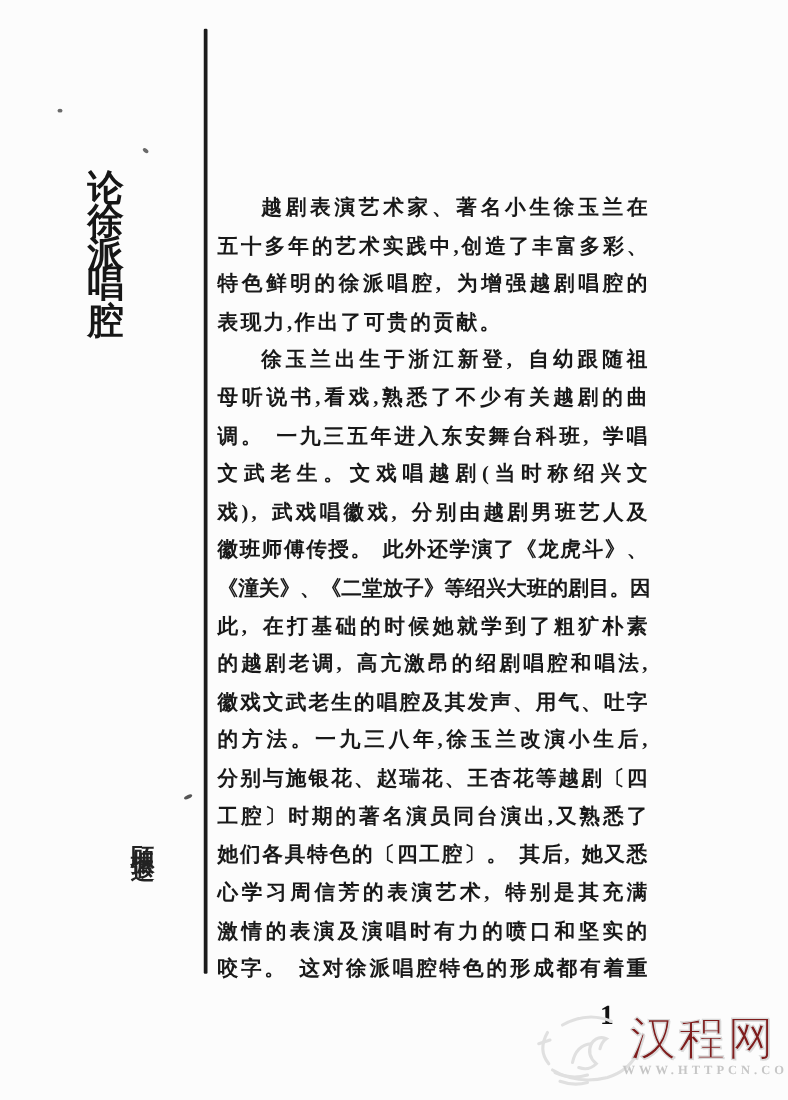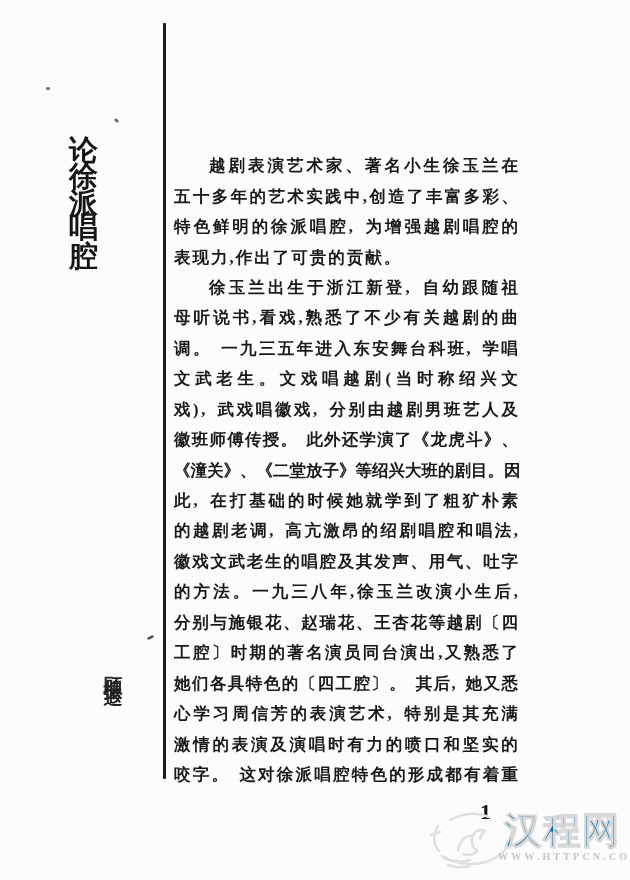--- a/index.html
+++ b/index.html
@@ -54,22 +54,22 @@
   .pagenum {
     position: absolute; left: 480px; top: 799px;
     font-size: 22px; font-weight: bold; color: #111;
     font-family: "Liberation Serif", "DejaVu Serif", serif;
   }
   
   .watermark { position: absolute; left: 428px; top: 798px; width: 200px; height: 80px; }
   .wm-logo { position: absolute; left: 0; top: 10px; }
   .wm-name {
     position: absolute; left: 76px; top: 8px;
-    font-size: 37px; font-weight: bold; letter-spacing: 2px;
-    color: #0369a1;
+    font-size: 37px; font-weight: normal; letter-spacing: 2px;
+    color: #7f1d1d;
     -webkit-text-stroke: 1px #d9d9d9;
     text-shadow: 1px 1px 0 #dedede;
     white-space: nowrap;
   }
   .wm-url {
     position: absolute; left: 70px; top: 53px;
     font-size: 10px; font-weight: bold; letter-spacing: 3.2px;
     color: #c6c6c6; white-space: nowrap;
   }
   

